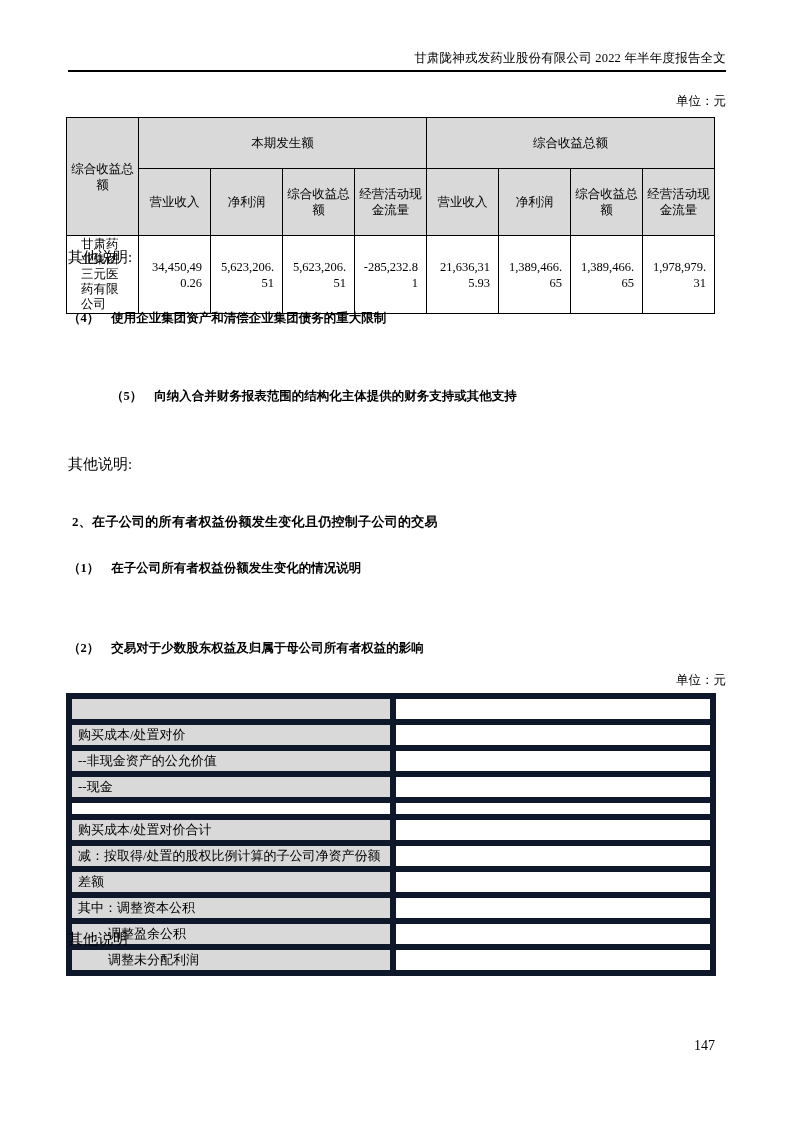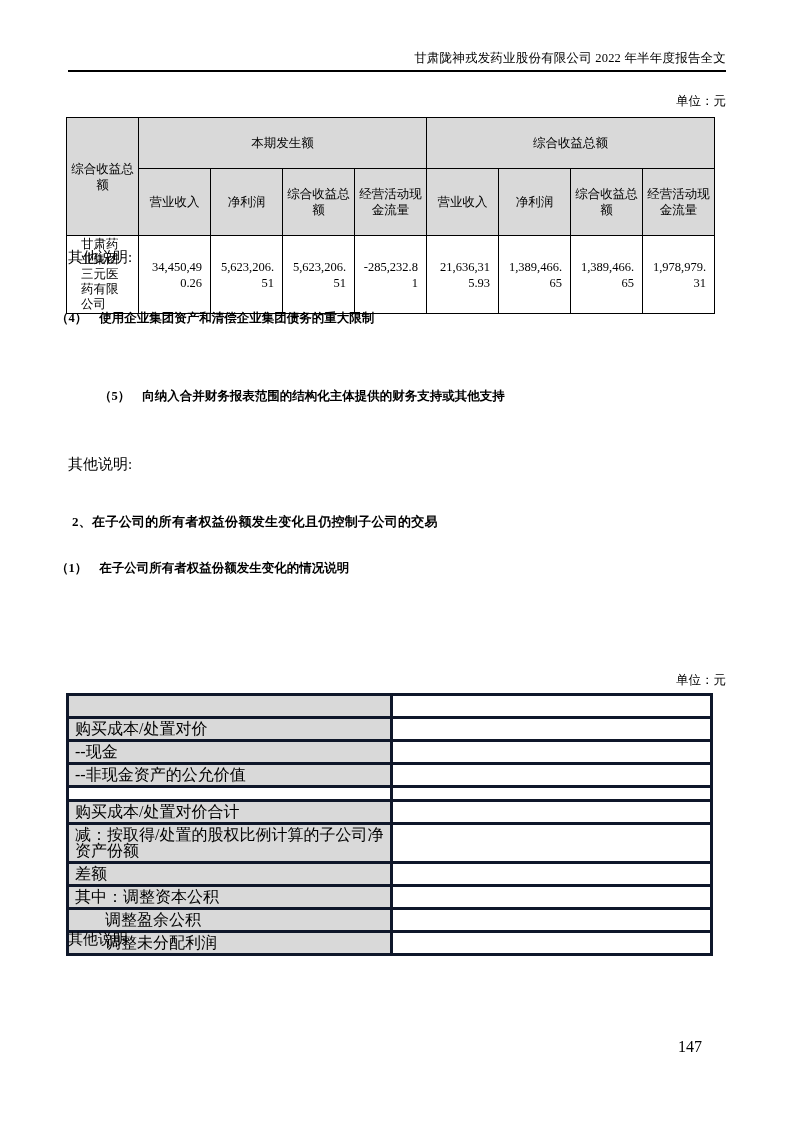--- a/index.html
+++ b/index.html
@@ -35,36 +35,36 @@
     height:60px;text-align:left;padding:1px 14px;
     line-height:15px;word-break:break-all;
   }
   .t1 .num{
     height:60px;text-align:right;padding:1px 8px;
     line-height:16px;word-break:break-all;
   }
 
   
   .note{font-size:15px;left:68px;}
-  .h-sub{left:56px;font-size:12.5px;font-weight:bold;}
+  .h-sub{left:68px;font-size:12.5px;font-weight:bold;}
   .h-sub .h-num{margin-right:12px;}
   .h-main{left:72px;font-size:13px;font-weight:bold;letter-spacing:0.3px;}
 
   
   .t2{top:693px;left:66px;border-collapse:collapse;table-layout:fixed;}
-  .t2 td{border:3px solid #0f172a;font-size:16px;vertical-align:middle;}
+  .t2 td{border:6px solid #0f172a;font-size:13px;vertical-align:middle;}
   .t2 .lbl{
     background:#d9d9d9;text-align:left;
     padding:2px 6px;height:16px;line-height:16px;word-break:break-all;
   }
   .t2 .val{background:#ffffff;}
   .t2 tr.spacer td{background:#ffffff;height:9px;}
   .t2 .indent{padding-left:36px;}
 
-  .page-num{top:1038px;right:91px;font-size:16px;}
+  .page-num{top:1038px;right:78px;font-size:14px;}
 </style>
 </head>
 <body>
 
 <div class="page">
 
   <div class="abs doc-title">甘肃陇神戎发药业股份有限公司 2022 年半年度报告全文</div>
   <div class="abs head-rule"></div>
 
   <div class="abs unit unit-1">单位：元</div>
@@ -122,43 +122,46 @@
   </div>
 
   <div class="abs note" style="top:455px;">其他说明:</div>
 
   <div class="abs h-main" style="top:513px;">2、在子公司的所有者权益份额发生变化且仍控制子公司的交易</div>
 
   <div class="abs h-sub" style="top:560px;">
     <span class="h-num">（1）</span><span>在子公司所有者权益份额发生变化的情况说明</span>
   </div>
 
+  <div class="abs h-sub" style="top:640px;">
+    <span class="h-num">（2）</span><span>交易对于少数股东权益及归属于母公司所有者权益的影响</span>
+  </div>
 
   <div class="abs unit unit-2">单位：元</div>
 
   <table class="abs t2">
     <colgroup>
         <col style="width:324px">
         <col style="width:320px">
       </colgroup>
     <tbody>
       <tr>
         <td class="lbl"></td>
         <td class="val"></td>
       </tr>
       <tr>
         <td class="lbl">购买成本/处置对价</td>
         <td class="val"></td>
       </tr>
       <tr>
-        <td class="lbl">--现金</td>
+        <td class="lbl">--非现金资产的公允价值</td>
         <td class="val"></td>
       </tr>
       <tr>
-        <td class="lbl">--非现金资产的公允价值</td>
+        <td class="lbl">--现金</td>
         <td class="val"></td>
       </tr>
       <tr class="spacer">
         <td class="val"></td>
         <td class="val"></td>
       </tr>
       <tr>
         <td class="lbl">购买成本/处置对价合计</td>
         <td class="val"></td>
       </tr>

